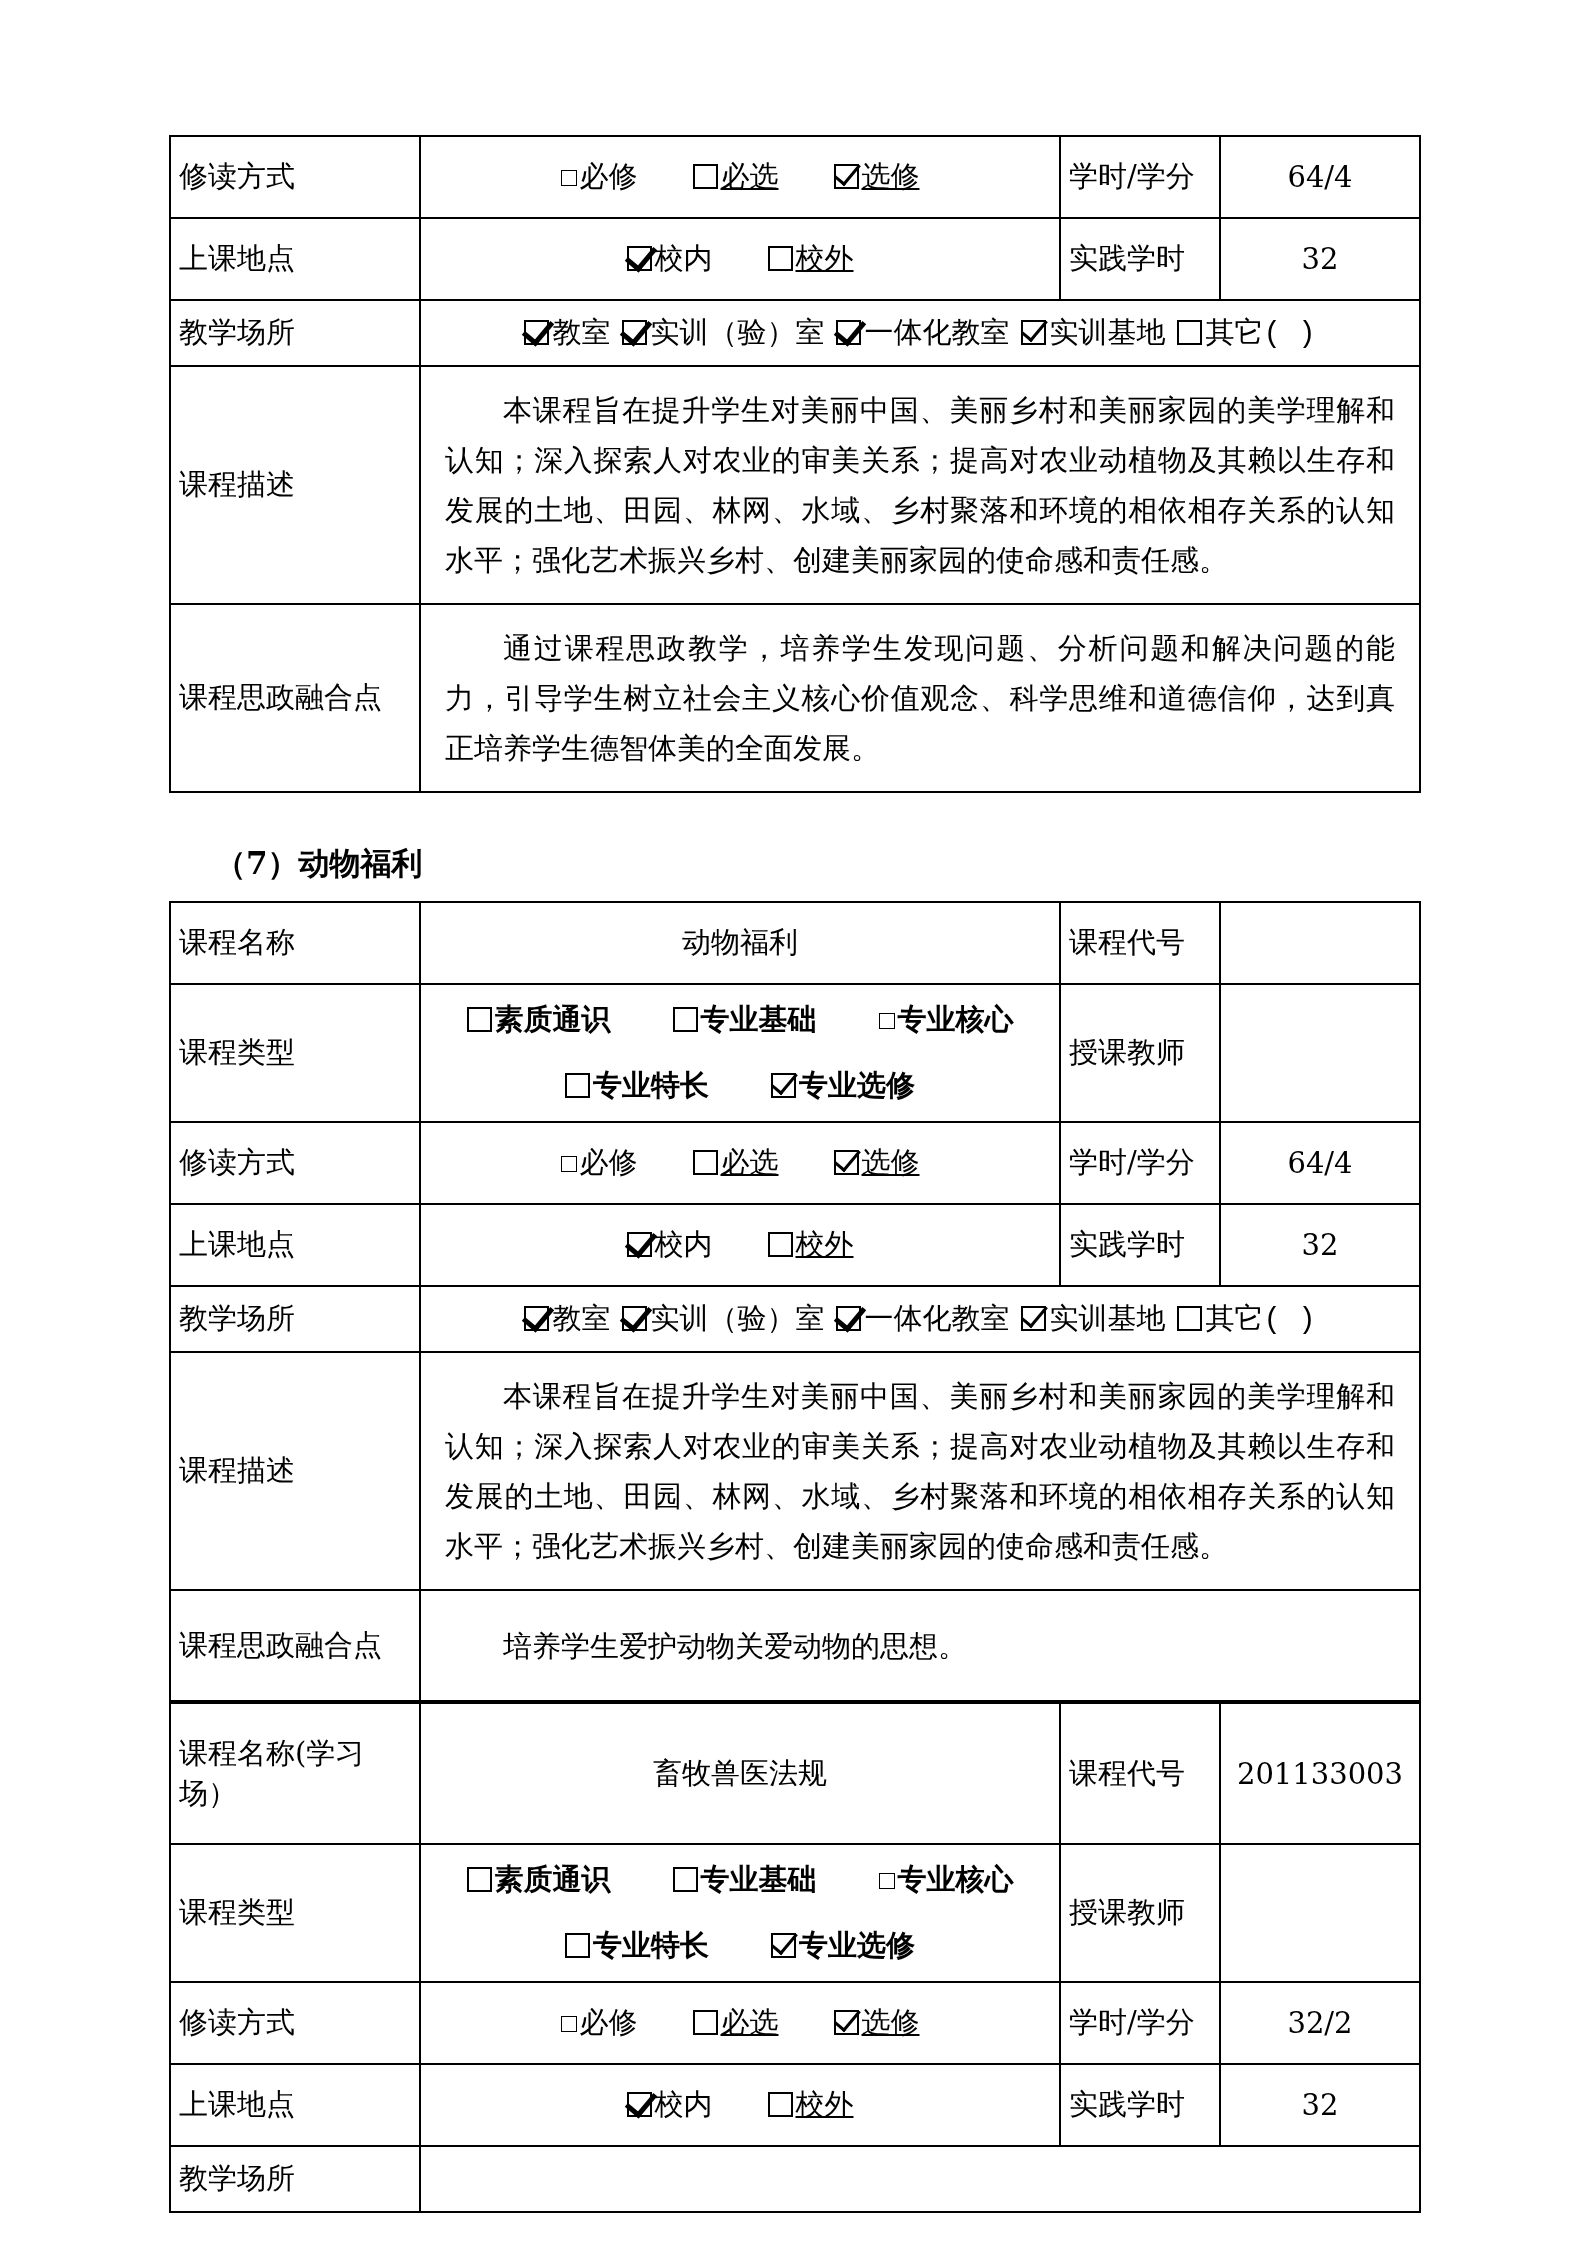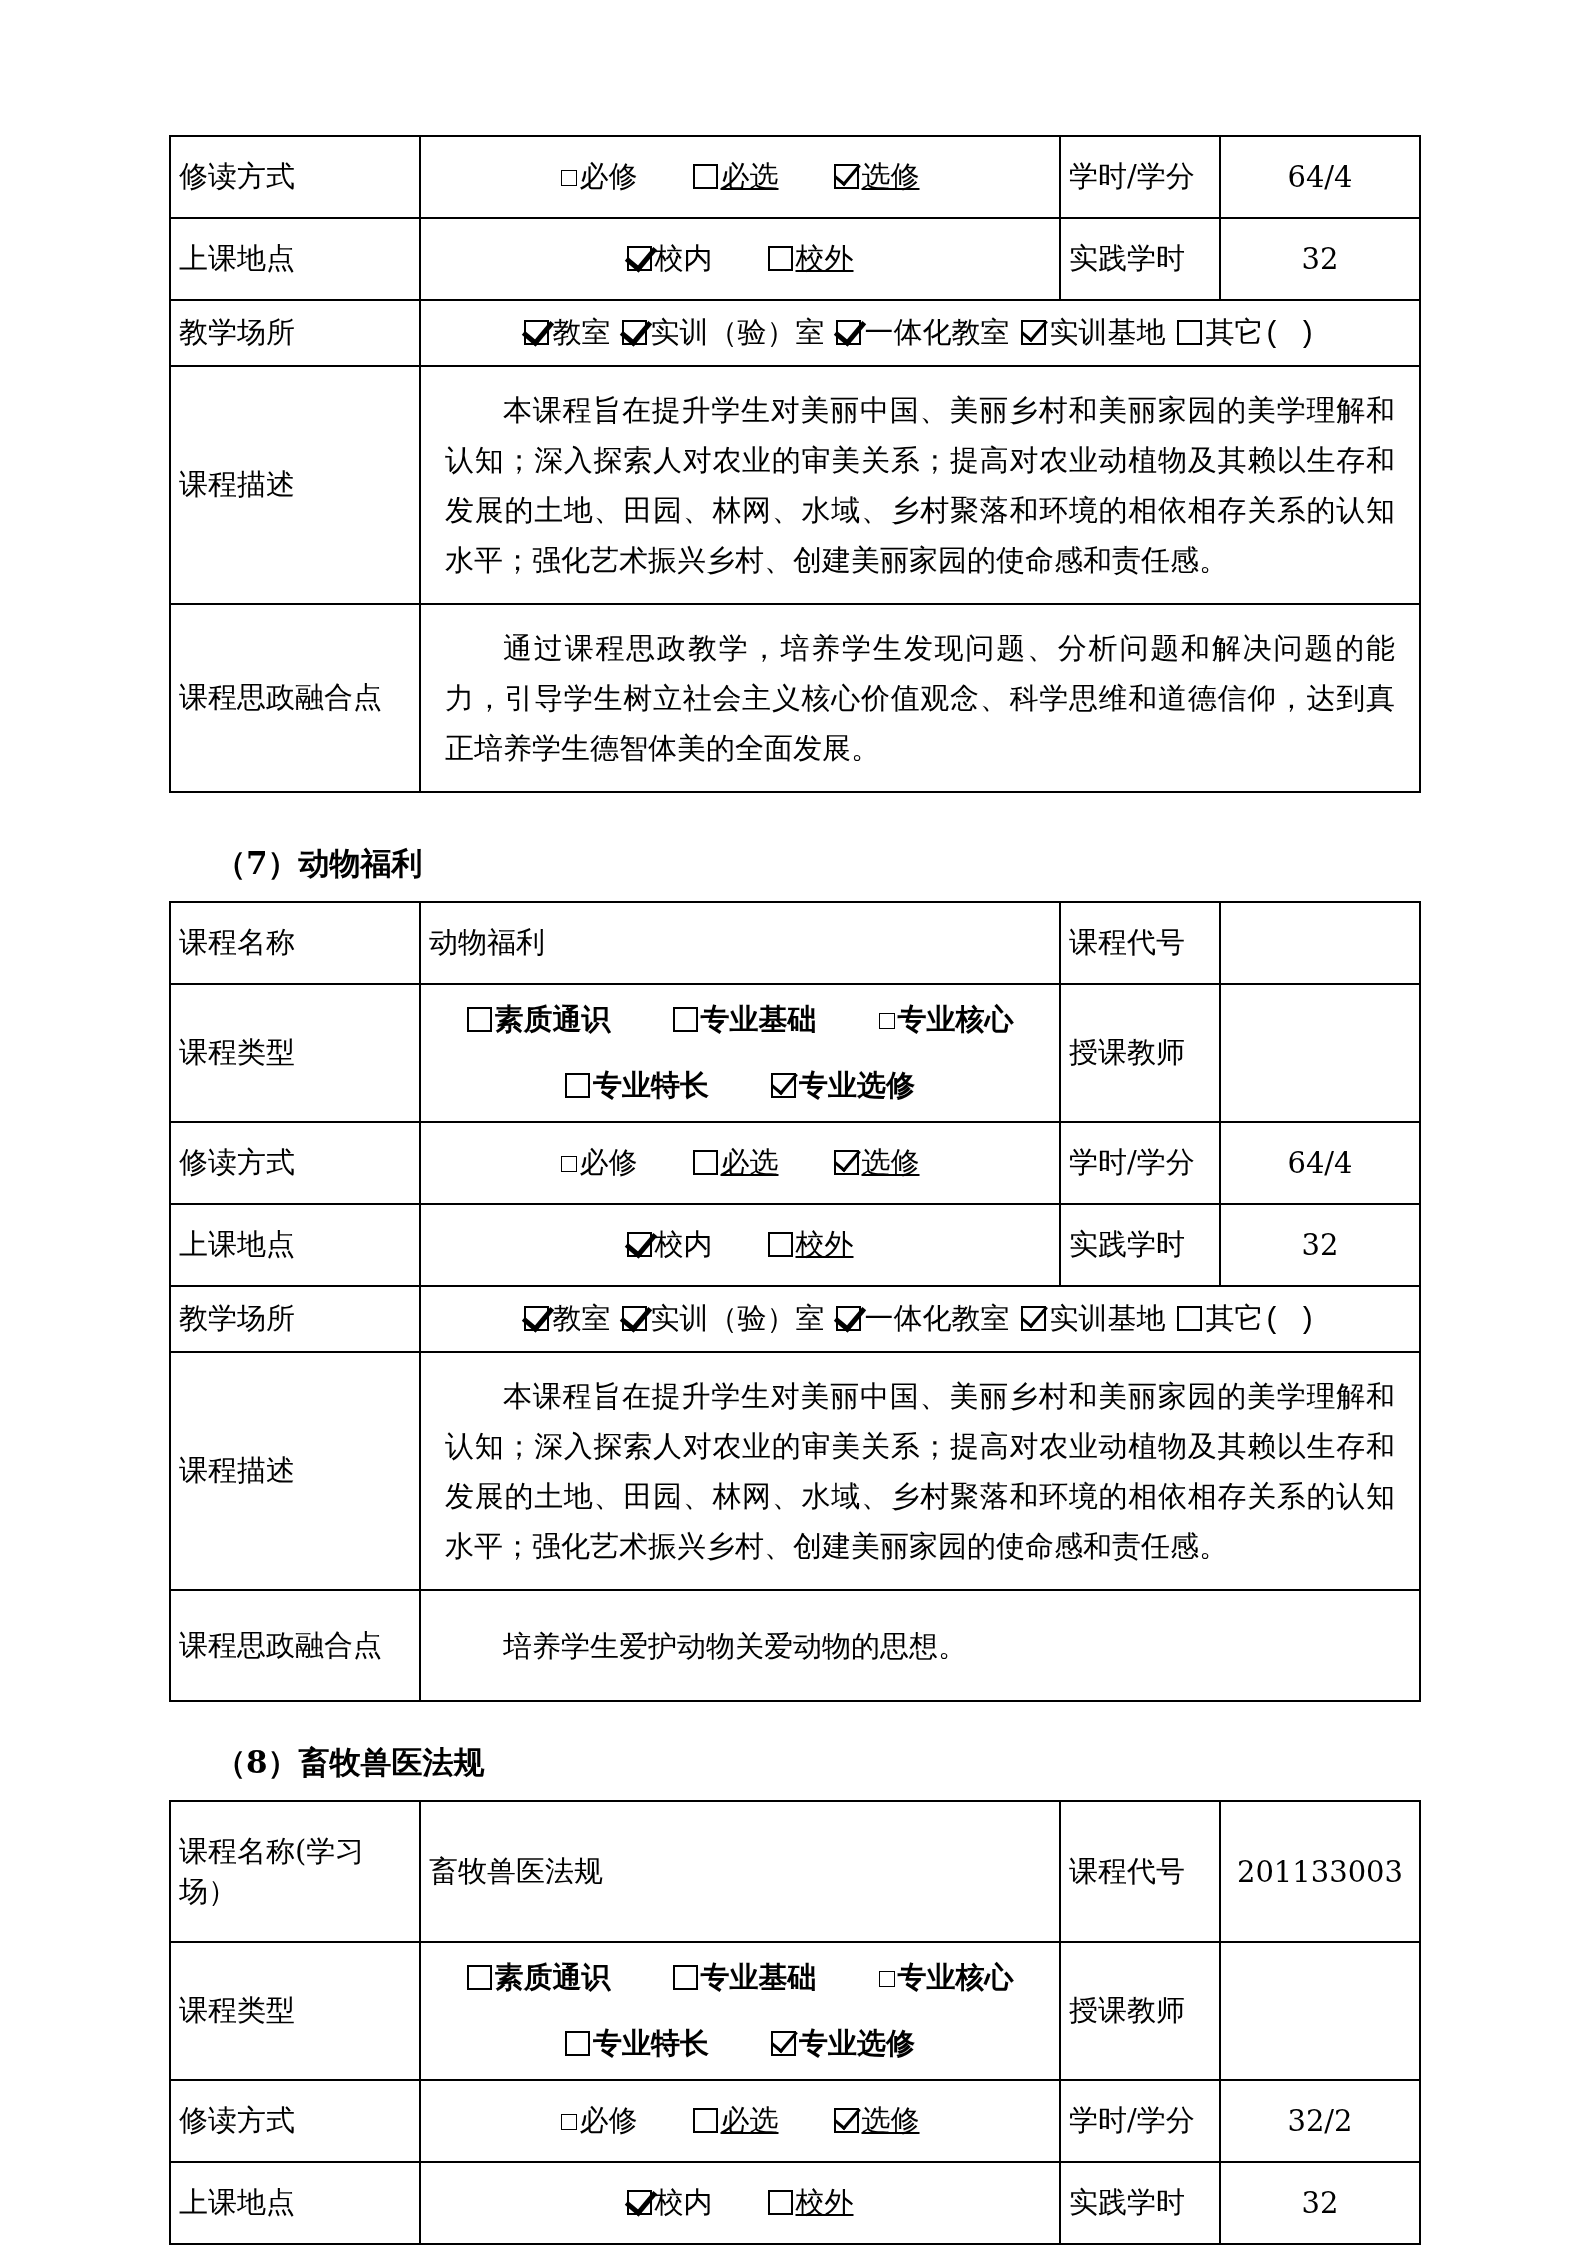--- a/index.html
+++ b/index.html
@@ -17,21 +17,21 @@
     border:2px solid #000;
     vertical-align:middle;
     padding:2px 8px;
   }
   col.c1{width:250px}
   col.c2{width:640px}
   col.c3{width:160px}
   col.c4{width:200px}
   td.lab{padding:2px 28px;}
   td.val{text-align:center;}
-  td.center{}
+  td.center{text-align:center;}
   td.opts{text-align:center;}
   tr.r-single td{height:76px;}
   tr.r-place td{height:60px;}
   tr.r-type td{height:132px;}
   tr.r-name2 td{height:135px;}
   tr.r-ideo2 td{height:105px;}
   .optline{height:66px;display:flex;align-items:center;justify-content:center;font-weight:bold;}
   .opt{display:inline-block;white-space:nowrap;}
   .gap-wide .opt + .opt{margin-left:62px;}
   .gap-mid  .opt + .opt{margin-left:55px;text-decoration:underline;}
@@ -160,21 +160,20 @@
     </tr>
     <tr class="r-ideo2">
       <td class="lab">课程思政融合点</td>
       <td class="para" colspan="3">
         <span class="ptext">培养学生爱护动物关爱动物的思想。</span>
       </td>
     </tr>
   </tbody>
     </table>
 
-  <div class="section-heading h8">（8）畜牧兽医法规</div>
 
   <table class="ctable">
     <colgroup>
         <col class="c1">
         <col class="c2">
         <col class="c3">
         <col class="c4">
       </colgroup>
     <tbody>
         <tr class="r-name2">

